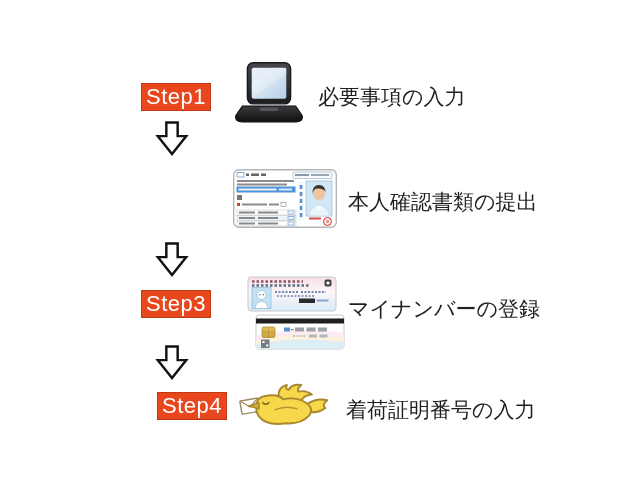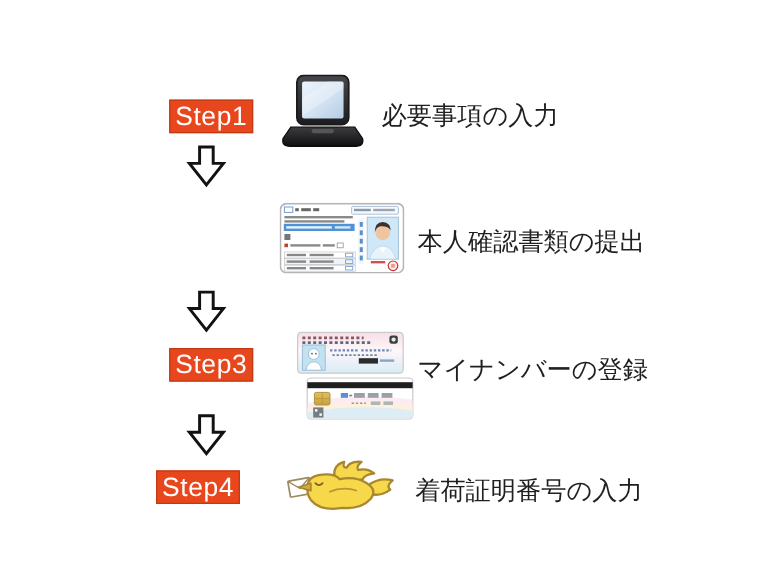--- a/index.html
+++ b/index.html
@@ -178,21 +178,21 @@
   </div>
 
   <div class="label" style="left:348px;top:296px;">マイナンバーの登録</div>
 
   <div class="icon" style="left:155px;top:344px;">
     <svg width="34" height="37" viewBox="0 0 36 38">
       <path d="M12,2 H24 V16.5 H33 L18,35.5 L3,16.5 H12 Z" fill="#ffffff" stroke="#121212" stroke-width="2.6"></path>
     </svg>
   </div>
 
-  <div class="badge" style="left:130px;top:392px;">Step4</div>
+  <div class="badge" style="left:157px;top:392px;">Step4</div>
 
   <div class="icon" style="left:236px;top:383px;">
     <svg width="96" height="48" viewBox="0 0 100 50">
       <g transform="rotate(-10 15 24)">
         <rect x="5" y="17" width="19" height="14" rx="1" fill="#ffffff" stroke="#9c8a60" stroke-width="1.5"></rect>
         <path d="M5,17 L14.5,25 L24,17" fill="none" stroke="#9c8a60" stroke-width="1.2"></path>
       </g>
       <path d="M74,22 Q84,15 95,18 Q89,23 93,26 Q85,32 76,30 Z" fill="#f6d84a" stroke="#a8872f" stroke-width="2" stroke-linejoin="round"></path>
       <path d="M45,17 Q42,5 53,2 Q51,7 55,7 Q58,1 68,2 Q63,6 65,9 Q73,7 79,12 Q71,13 69,17 Q57,22 45,17 Z" fill="#f6d84a" stroke="#a8872f" stroke-width="2" stroke-linejoin="round"></path>
       <path d="M21,26 Q20,14 34,13 Q45,12 49,17 Q62,14 72,20 Q82,26 76,34 Q68,43 52,42 Q32,45 24,35 Q21,31 21,26 Z" fill="#f6d84a" stroke="#a8872f" stroke-width="2"></path>

